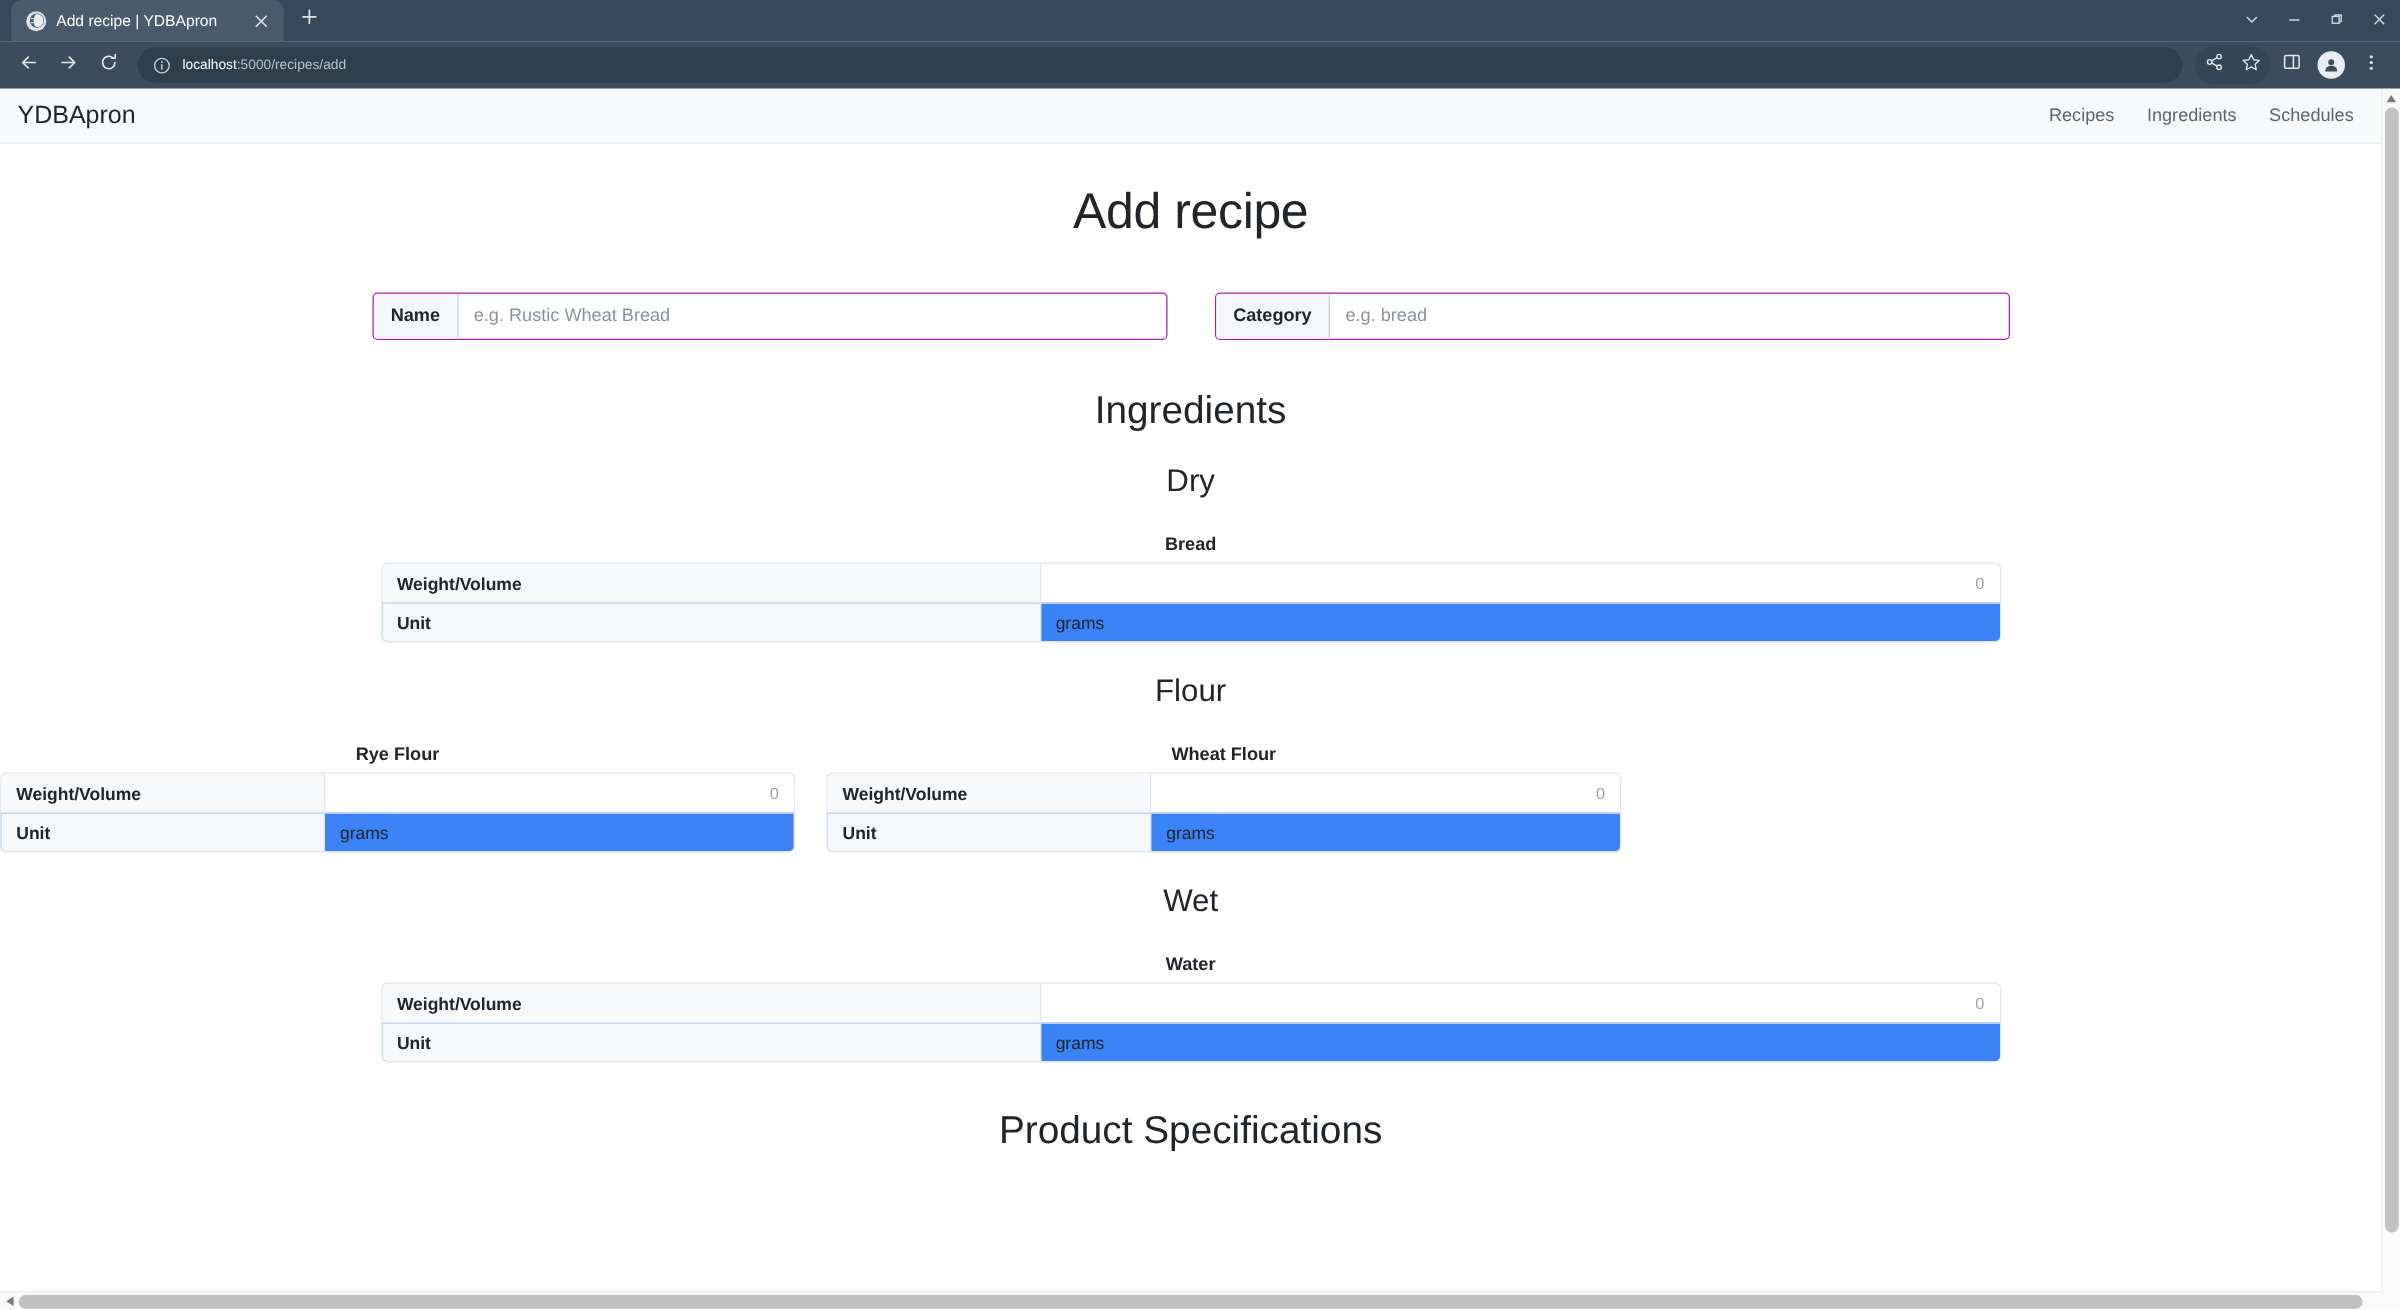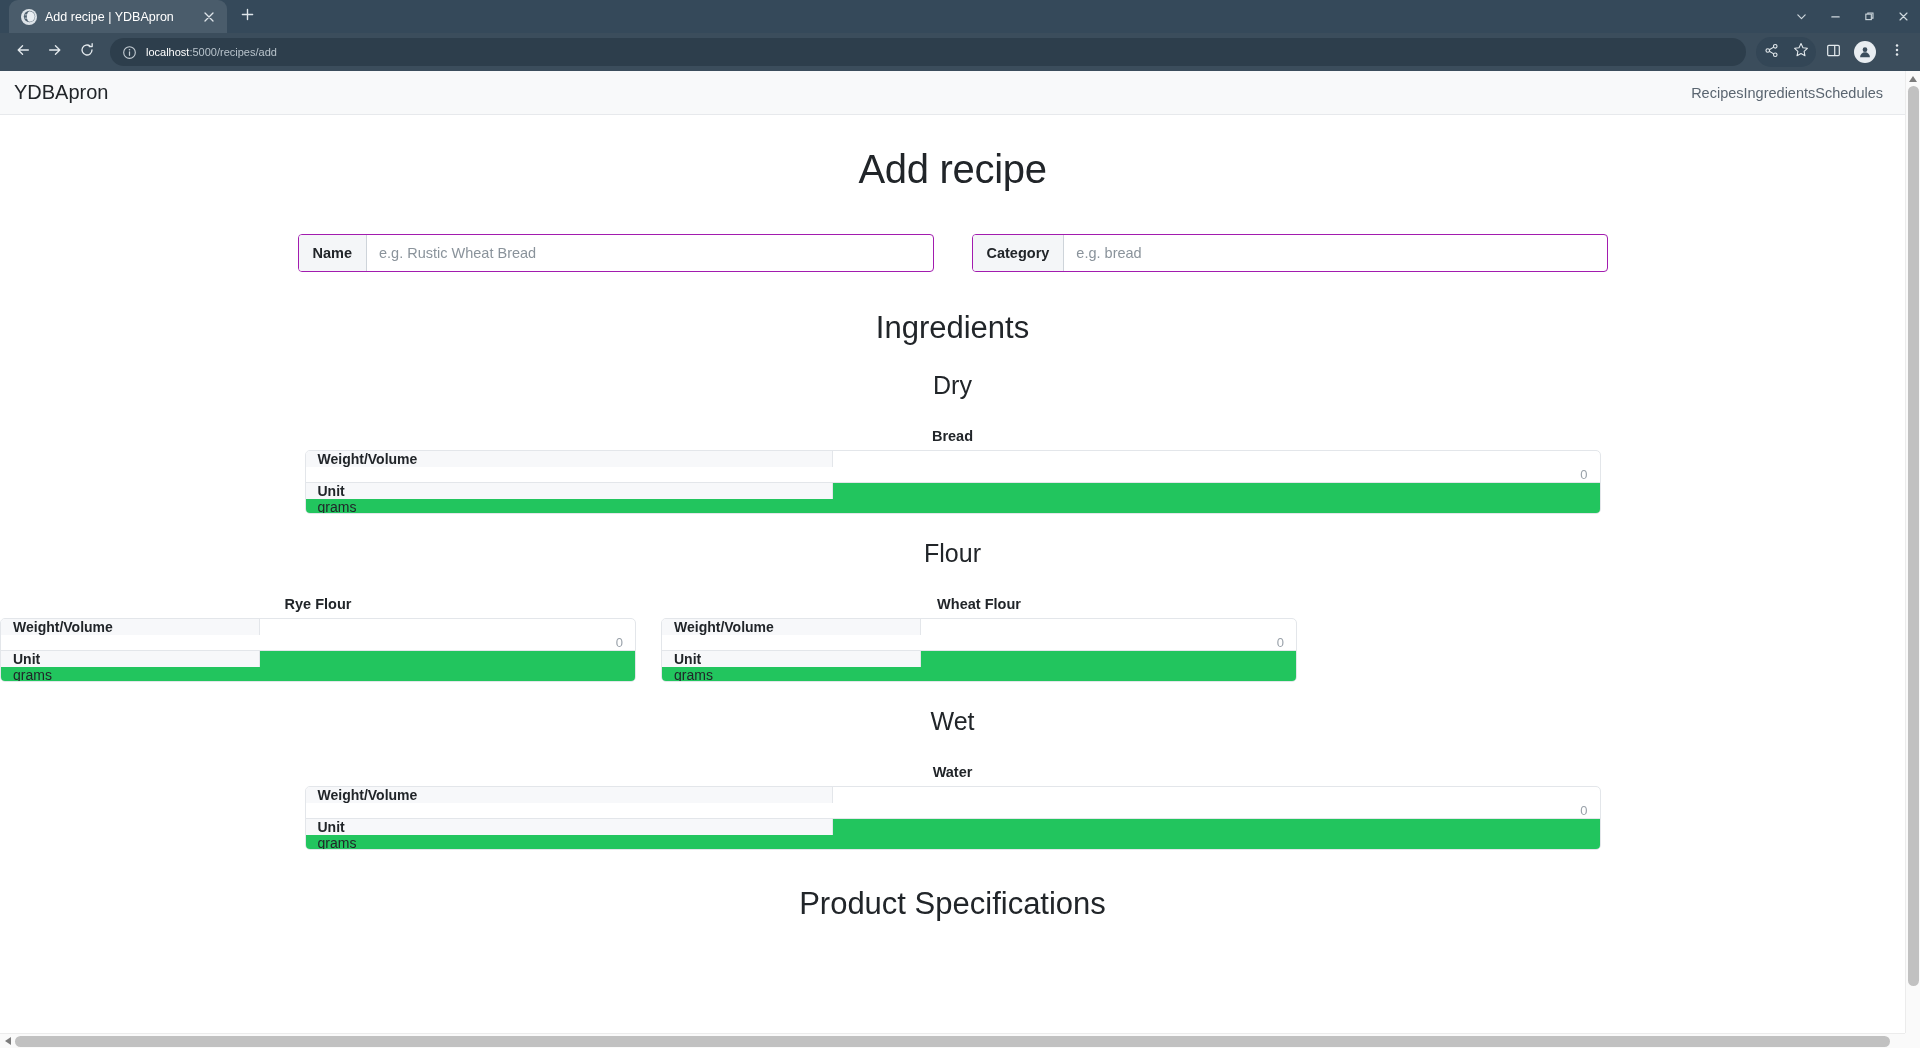--- a/index.html
+++ b/index.html
@@ -83,21 +83,21 @@
     position: absolute; inset: 0; right: 15px; bottom: 15px;
     overflow: hidden;
   }
 
   
   .navbar {
     height: 44px; background: #f8f9fa; border-bottom: 1px solid #e7e9ec;
     display: flex; align-items: center; padding: 0 14px;
   }
   .brand { font-size: 20px; color: #212529; }
-  .navlinks { margin-left: auto; display: flex; padding-right: 8px; }
+  .navlinks { margin-left: auto; display: flex; gap: 26px; padding-right: 8px; }
   .navlink { font-size: 14.5px; color: #5a6570; }
 
   
   .content { padding: 0; }
   .page-title {
     text-align: center; font-size: 40px; font-weight: 400; color: #212529;
     margin-top: 32px; letter-spacing: -0.3px;
   }
 
   .toprow {
@@ -136,23 +136,23 @@
 
   .tbl-wrap { display: flex; justify-content: center; }
   .tbl-row-pair { display: flex; gap: 25px; }
 
   .itable {
     border: 1px solid #e3e6ea; border-radius: 5px; overflow: hidden;
     background: #fff;
   }
   .itable.wide { width: 1296px; }
   .itable.half { width: 636px; }
-  .irow { display: flex; height: 31px; align-items: stretch; flex-direction: column; }
+  .irow { display: flex; height: 31px; align-items: stretch; }
   .irow + .irow { border-top: 1px solid #e3e6ea; }
-  .irow.alt { background: #22c55e; }
+  .irow.alt { background: #3b82f6; }
   .icell-label {
     background: #f7f8fa; border-right: 1px solid #e3e6ea;
     display: flex; align-items: center; padding: 0 12px;
     font-size: 14px; font-weight: 700; color: #212529;
   }
   .itable.wide .icell-label { width: 527px; }
   .itable.half .icell-label { width: 259px; }
   .icell-value {
     flex: 1; display: flex; align-items: center; padding: 0 12px;
     font-size: 14px; color: #212529;

